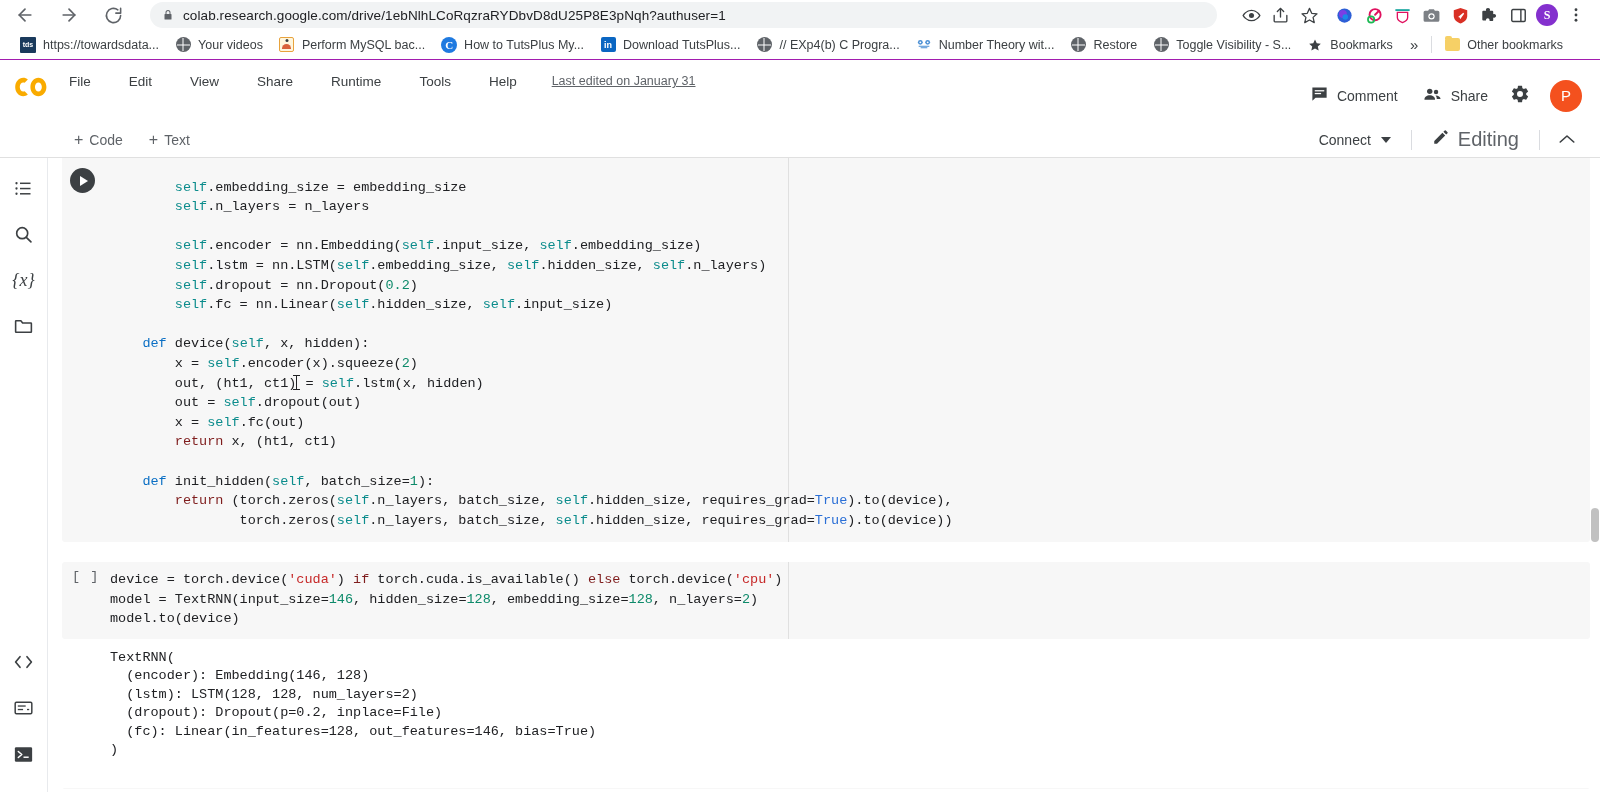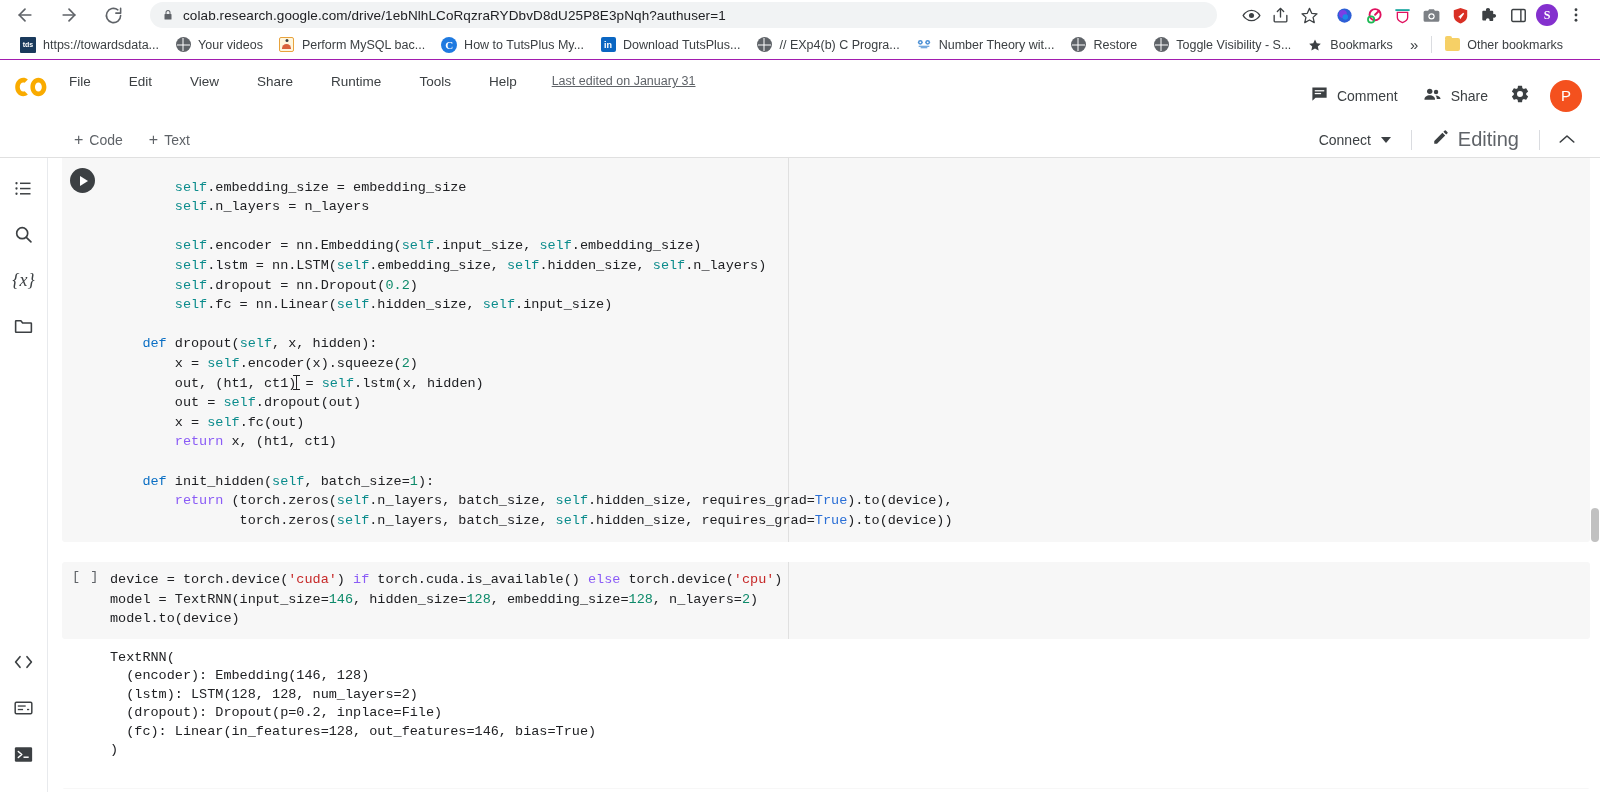--- a/index.html
+++ b/index.html
@@ -363,21 +363,21 @@
     font-family: "Liberation Mono", monospace;
     font-size: 13.5px;
     line-height: 18.4px;
     color: #202124;
     white-space: pre;
     padding: 10px 0 10px 48px;
     background: #fff;
   }
   
   .k   { color: #0b6fc4; }          
-  .kw  { color: #8b5cf6; }          
+  .kw  { color: #7f1d1d; }          
   .s   { color: #c62828; }          
   .n   { color: #0d8a6a; }          
   .slf { color: #0b8c8c; }          
   .fn  { color: #202124; }
   .bl  { color: #2b6fd6; }          
 
   
   .caret {
     display: inline-block;
     width: 1px; height: 15px;
@@ -753,21 +753,21 @@
         </div>
         <div class="code"><span style="visibility:hidden">x</span>
 <span>        <span class="slf">self</span>.embedding_size = embedding_size</span>
 <span>        <span class="slf">self</span>.n_layers = n_layers</span>
 
 <span>        <span class="slf">self</span>.encoder = nn.Embedding(<span class="slf">self</span>.input_size, <span class="slf">self</span>.embedding_size)</span>
 <span>        <span class="slf">self</span>.lstm = nn.LSTM(<span class="slf">self</span>.embedding_size, <span class="slf">self</span>.hidden_size, <span class="slf">self</span>.n_layers)</span>
 <span>        <span class="slf">self</span>.dropout = nn.Dropout(<span class="n">0.2</span>)</span>
 <span>        <span class="slf">self</span>.fc = nn.Linear(<span class="slf">self</span>.hidden_size, <span class="slf">self</span>.input_size)</span>
 
-<span>    <span class="k">def</span> <span class="fn">dropout</span>(<span class="slf">self</span>, x, hidden):</span>
+<span>    <span class="k">def</span> <span class="fn">device</span>(<span class="slf">self</span>, x, hidden):</span>
 <span>        x = <span class="slf">self</span>.encoder(x).squeeze(<span class="n">2</span>)</span>
 <span>        out, (ht1, ct1)<span class="caret"></span> = <span class="slf">self</span>.lstm(x, hidden)</span>
 <span>        out = <span class="slf">self</span>.dropout(out)</span>
 <span>        x = <span class="slf">self</span>.fc(out)</span>
 <span>        <span class="kw">return</span> x, (ht1, ct1)</span>
 
 <span>    <span class="k">def</span> <span class="fn">init_hidden</span>(<span class="slf">self</span>, batch_size=<span class="n">1</span>):</span>
 <span>        <span class="kw">return</span> (torch.zeros(<span class="slf">self</span>.n_layers, batch_size, <span class="slf">self</span>.hidden_size, requires_grad=<span class="bl">True</span>).to(device),</span>
 <span>                torch.zeros(<span class="slf">self</span>.n_layers, batch_size, <span class="slf">self</span>.hidden_size, requires_grad=<span class="bl">True</span>).to(device))</span></div>
       </div>

